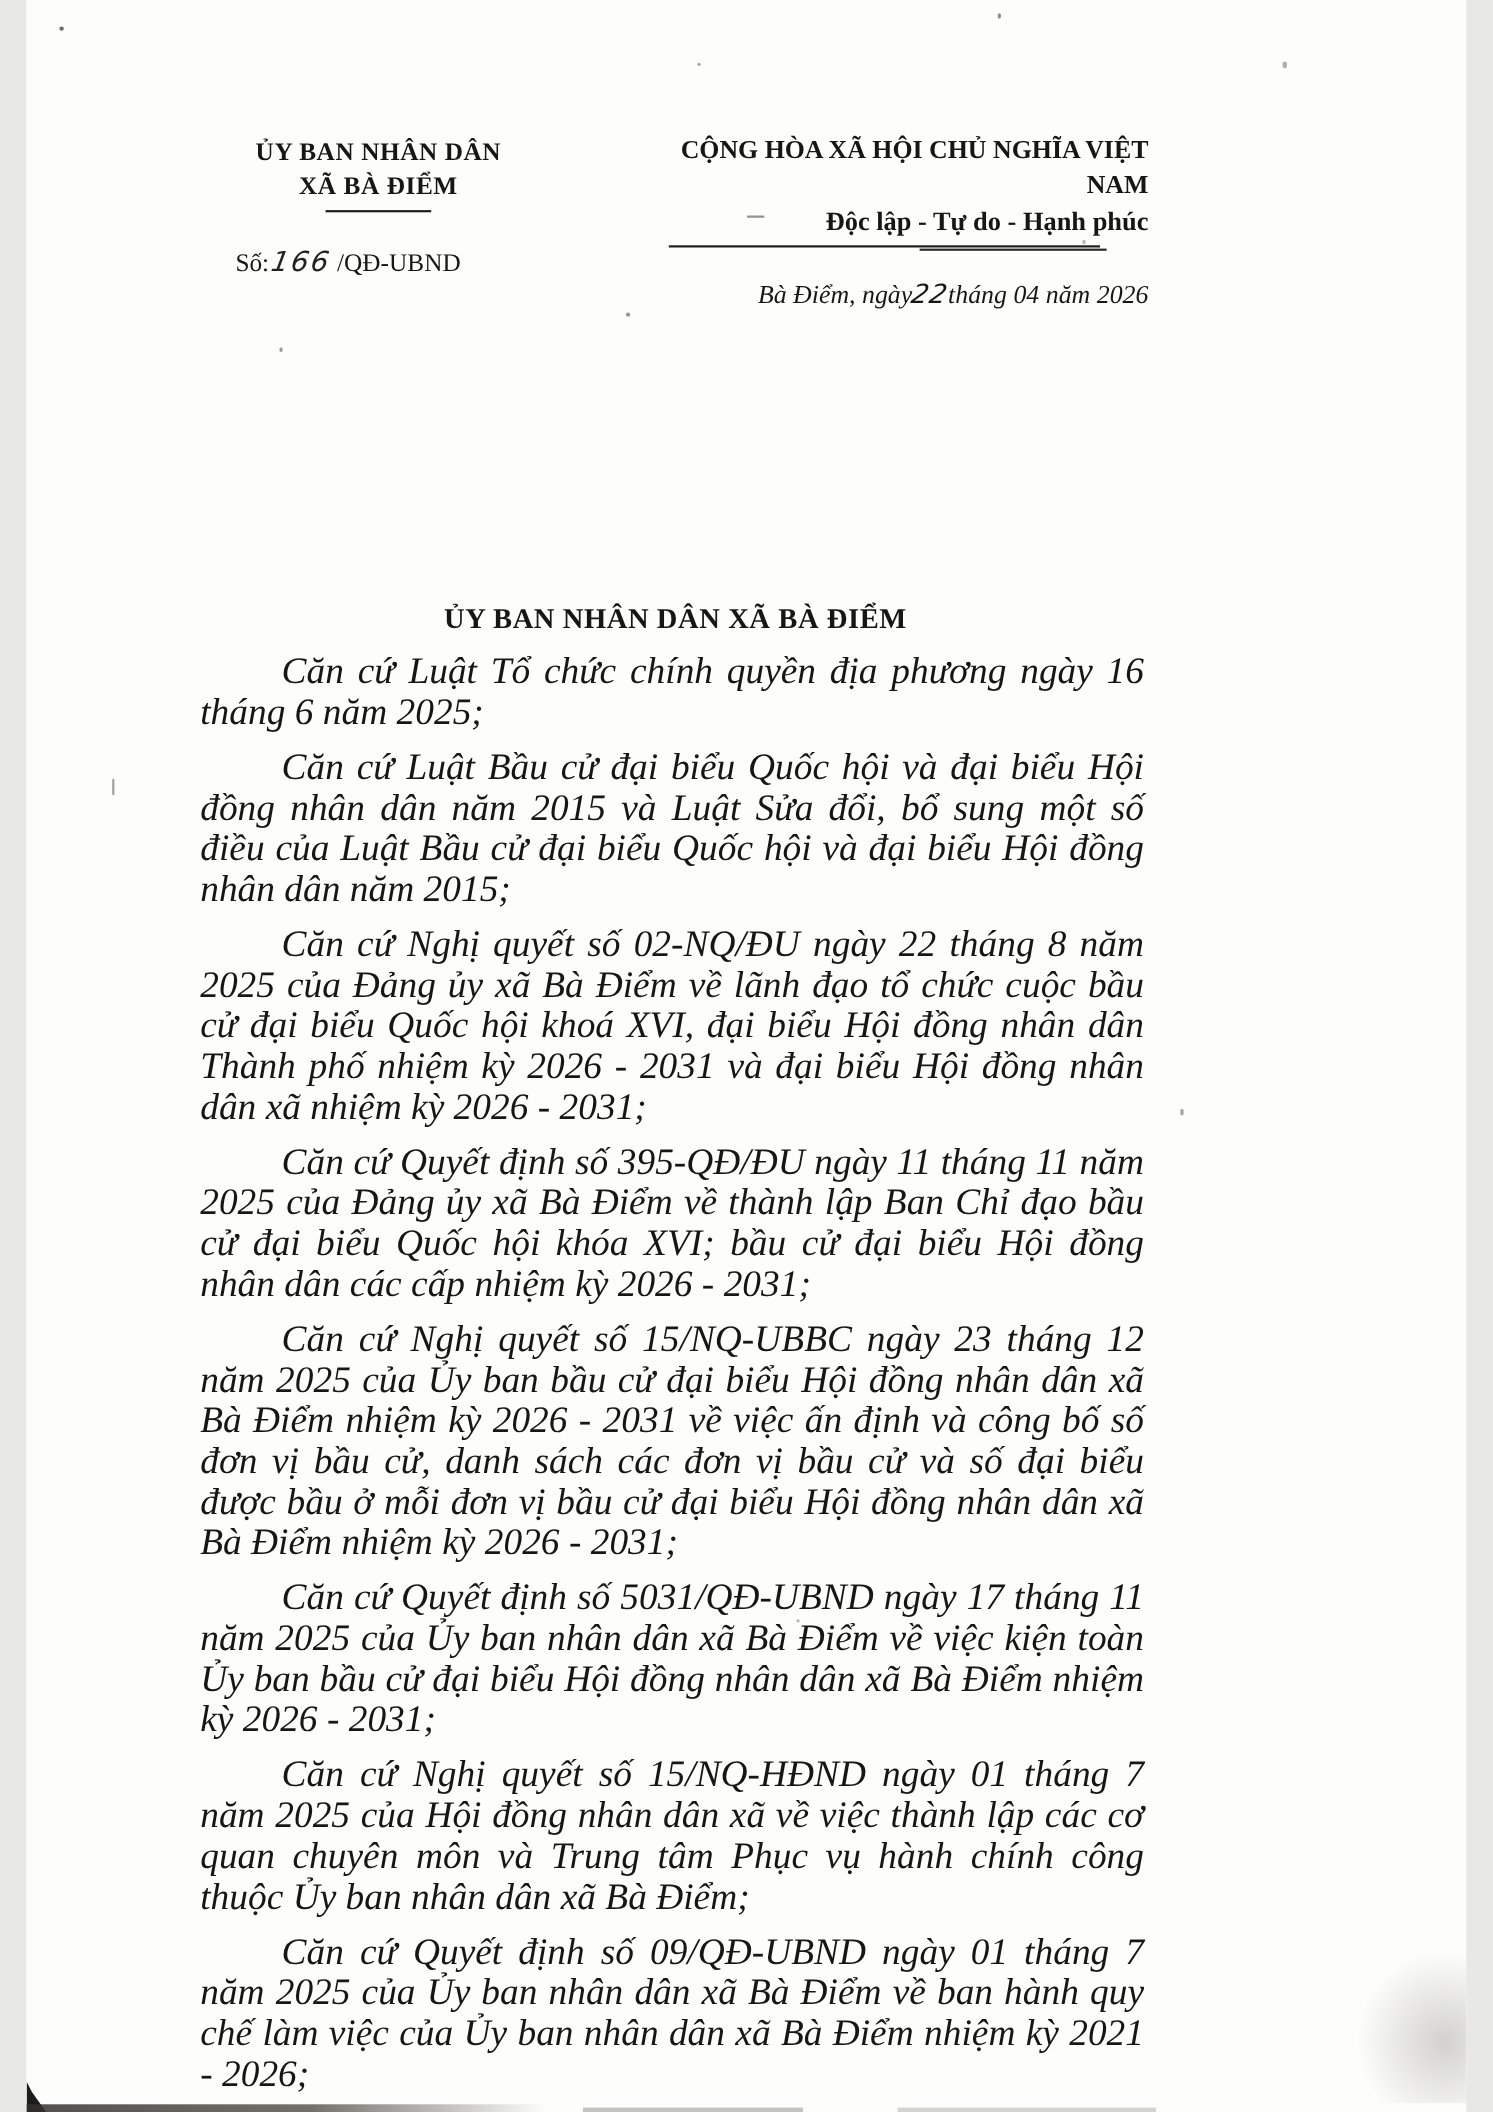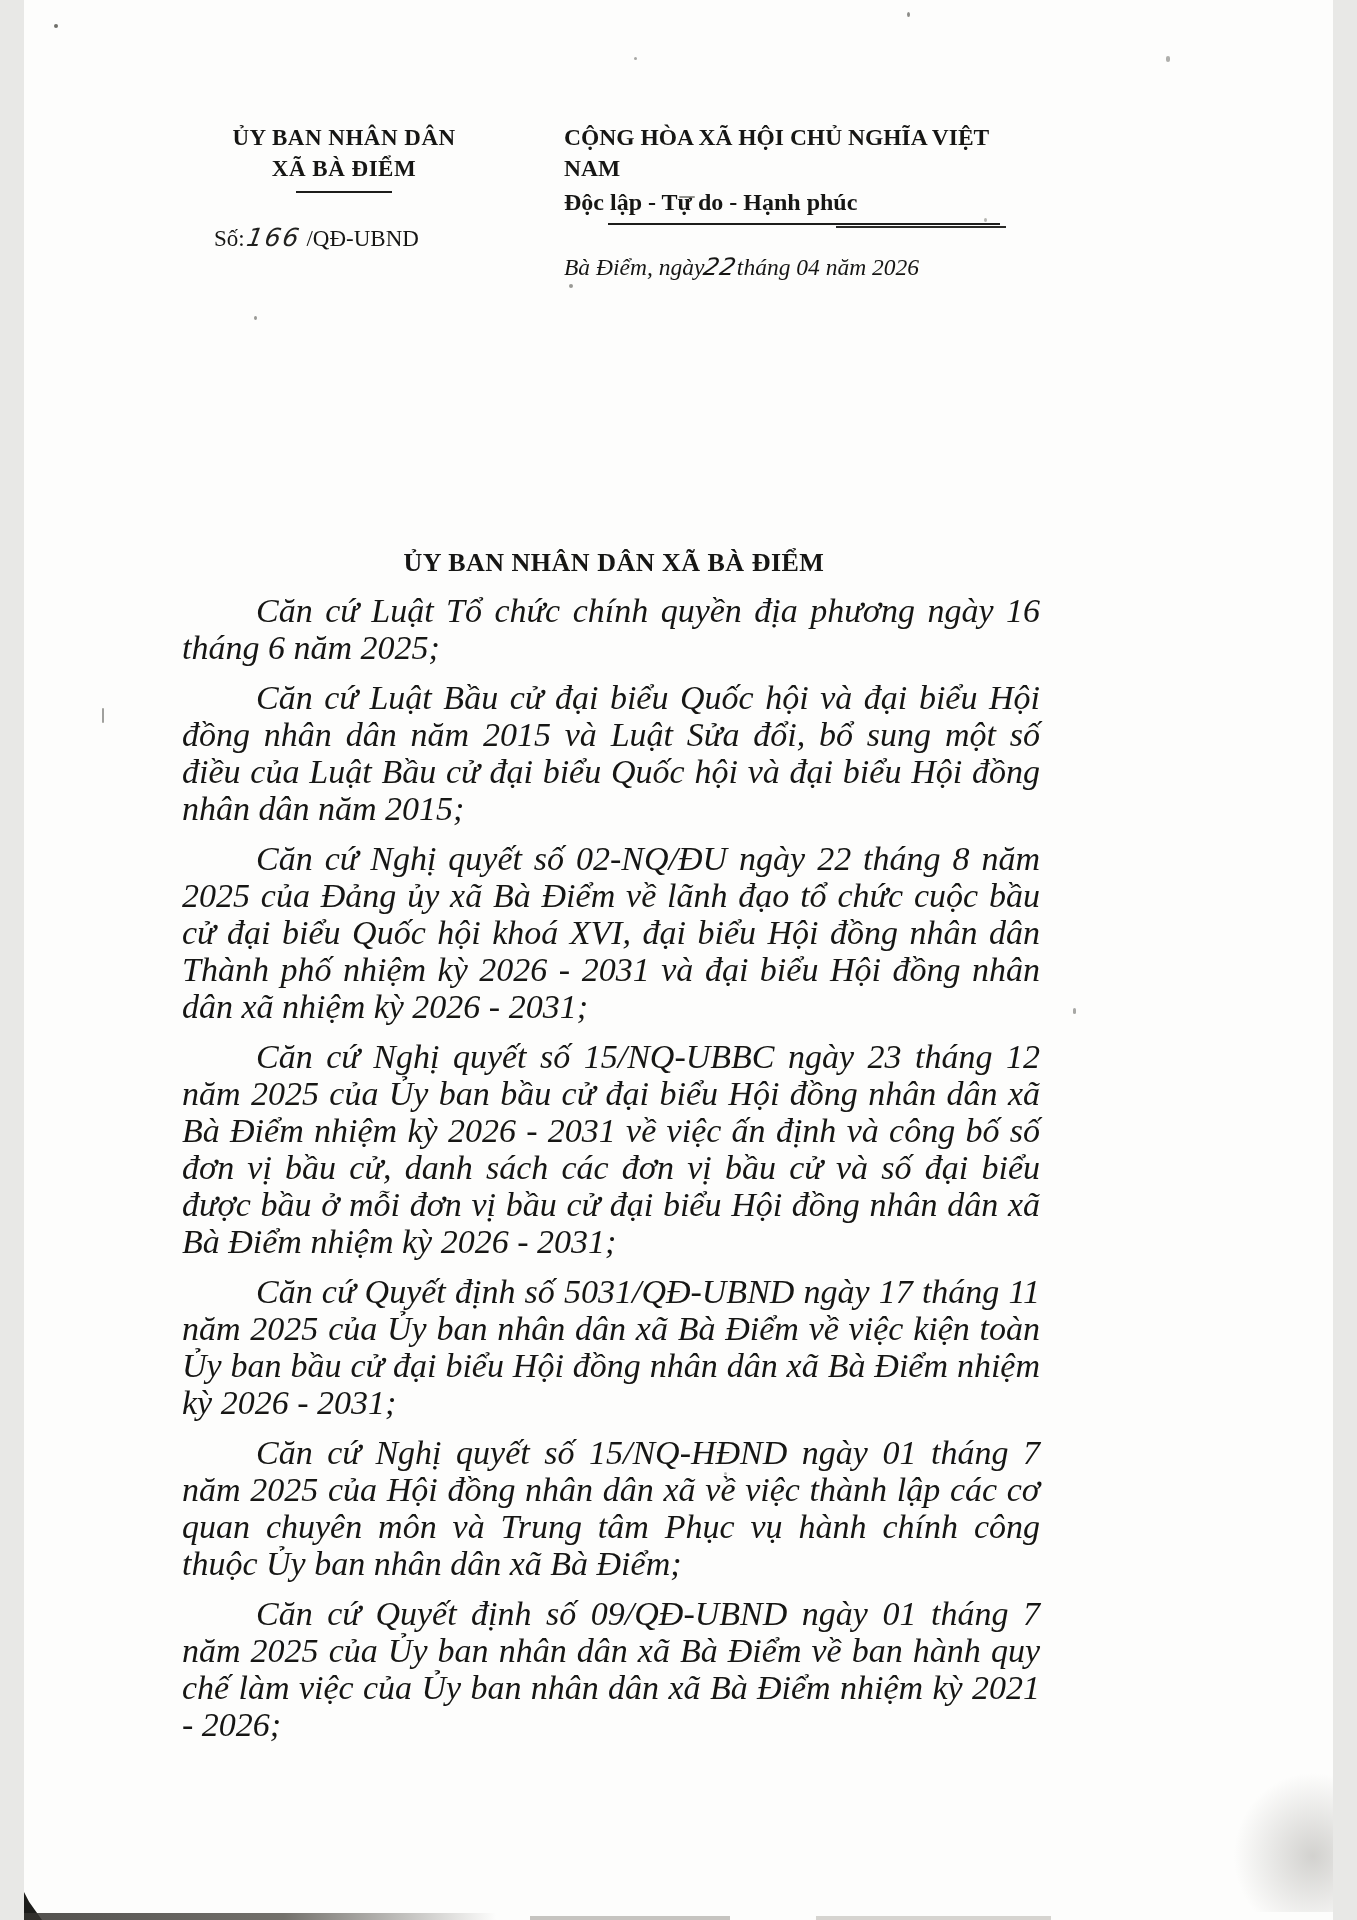--- a/index.html
+++ b/index.html
@@ -28,21 +28,21 @@
     padding-left:40px;
   }
   .hand{
     font-family:"DejaVu Sans", sans-serif;
     font-style:italic;font-size:25px;letter-spacing:2px;
     display:inline-block;transform:skewX(-10deg);
     margin:0 6px 0 2px;color:#222220;
   }
   .header-right{
     position:absolute;top:122px;left:540px;width:480px;
-    text-align:left;
+    text-align:right;
   }
   .header-right .nat1{font-weight:bold;font-size:23.5px;line-height:31px;}
   .header-right .nat2{font-weight:bold;font-size:24px;line-height:32px;margin-top:2px;}
   .motto-underline{width:392px;height:2px;background:#1d1d1b;margin:5px auto 0 auto;position:relative;}
   .motto-underline::after{
     content:"";position:absolute;right:-6px;top:3px;width:170px;height:2px;background:#2a2a28;
   }
   .place-date{
     margin-top:28px;font-style:italic;font-size:23.5px;white-space:nowrap;
   }
@@ -126,20 +126,21 @@
     </div>
   </div>
 
 
   <div class="issuer">ỦY BAN NHÂN DÂN XÃ BÀ ĐIỂM</div>
 
   <div class="body-text">
     <p>Căn cứ Luật Tổ chức chính quyền địa phương ngày 16 tháng 6 năm 2025;</p>
     <p>Căn cứ Luật Bầu cử đại biểu Quốc hội và đại biểu Hội đồng nhân dân năm 2015 và Luật Sửa đổi, bổ sung một số điều của Luật Bầu cử đại biểu Quốc hội và đại biểu Hội đồng nhân dân năm 2015;</p>
     <p>Căn cứ Nghị quyết số 02-NQ/ĐU ngày 22 tháng 8 năm 2025 của Đảng ủy xã Bà Điểm về lãnh đạo tổ chức cuộc bầu cử đại biểu Quốc hội khoá XVI, đại biểu Hội đồng nhân dân Thành phố nhiệm kỳ 2026 - 2031 và đại biểu Hội đồng nhân dân xã nhiệm kỳ 2026 - 2031;</p>
+    <p>Căn cứ Quyết định số 395-QĐ/ĐU ngày 11 tháng 11 năm 2025 của Đảng ủy xã Bà Điểm về thành lập Ban Chỉ đạo bầu cử đại biểu Quốc hội khóa XVI; bầu cử đại biểu Hội đồng nhân dân các cấp nhiệm kỳ 2026 - 2031;</p>
     <p>Căn cứ Nghị quyết số 15/NQ-UBBC ngày 23 tháng 12 năm 2025 của Ủy ban bầu cử đại biểu Hội đồng nhân dân xã Bà Điểm nhiệm kỳ 2026 - 2031 về việc ấn định và công bố số đơn vị bầu cử, danh sách các đơn vị bầu cử và số đại biểu được bầu ở mỗi đơn vị bầu cử đại biểu Hội đồng nhân dân xã Bà Điểm nhiệm kỳ 2026 - 2031;</p>
     <p>Căn cứ Quyết định số 5031/QĐ-UBND ngày 17 tháng 11 năm 2025 của Ủy ban nhân dân xã Bà Điểm về việc kiện toàn Ủy ban bầu cử đại biểu Hội đồng nhân dân xã Bà Điểm nhiệm kỳ 2026 - 2031;</p>
     <p>Căn cứ Nghị quyết số 15/NQ-HĐND ngày 01 tháng 7 năm 2025 của Hội đồng nhân dân xã về việc thành lập các cơ quan chuyên môn và Trung tâm Phục vụ hành chính công thuộc Ủy ban nhân dân xã Bà Điểm;</p>
     <p>Căn cứ Quyết định số 09/QĐ-UBND ngày 01 tháng 7 năm 2025 của Ủy ban nhân dân xã Bà Điểm về ban hành quy chế làm việc của Ủy ban nhân dân xã Bà Điểm nhiệm kỳ 2021 - 2026;</p>
   </div>
 
   <span class="speck sp1"></span>
   <span class="speck sp2"></span>
   <span class="speck sp3"></span>
   <span class="speck sp4"></span>

